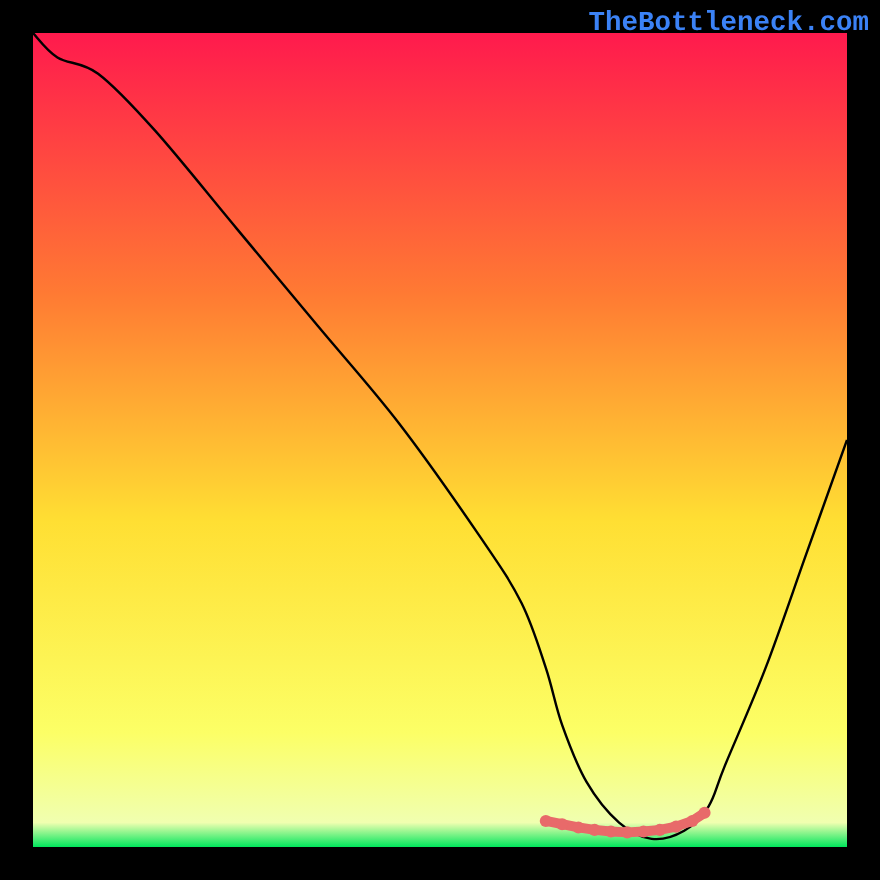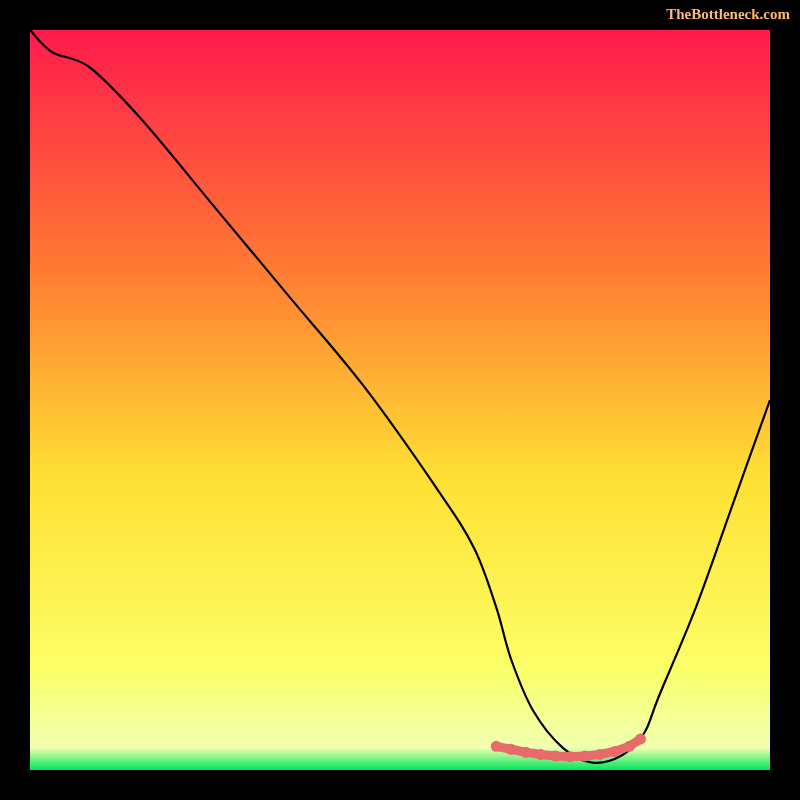--- a/index.html
+++ b/index.html
@@ -8,24 +8,24 @@
     background: #000;
     width: 800px;
     height: 800px;
     overflow: hidden;
     position: relative;
   }
   .watermark {
     position: absolute;
     top: 6px;
     right: 10px;
-    font-family: Liberation Serif, serif;
-    font-size: 15px;
+    font-family: Liberation Mono, monospace;
+    font-size: 25px;
     font-weight: bold;
-    color: #fdba74;
+    color: #3b82f6;
     z-index: 10;
   }
   .plot-area {
     position: absolute;
     left: 30px;
     top: 30px;
     width: 740px;
     height: 740px;
   }
   svg {

